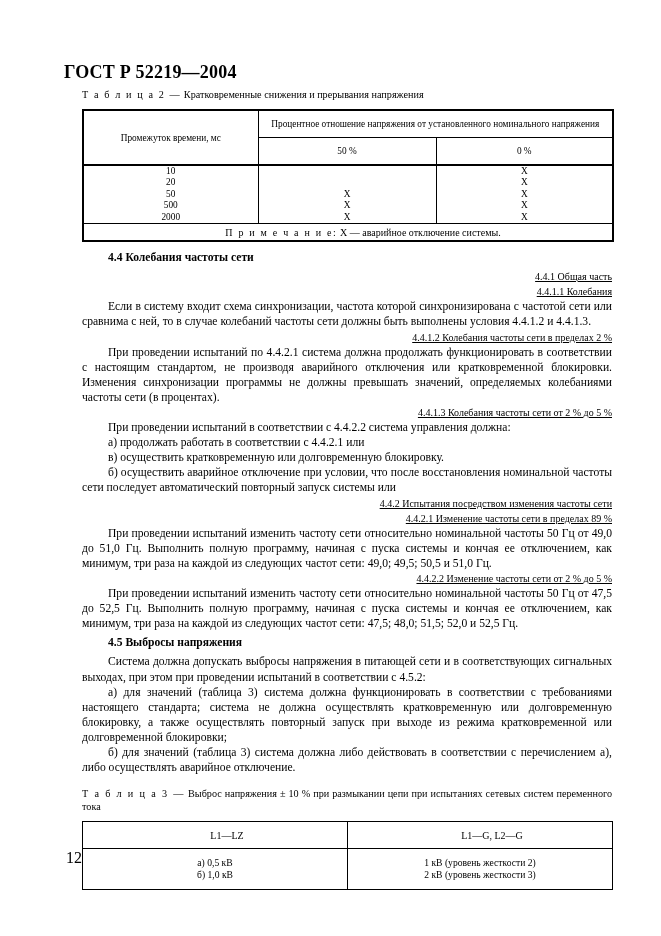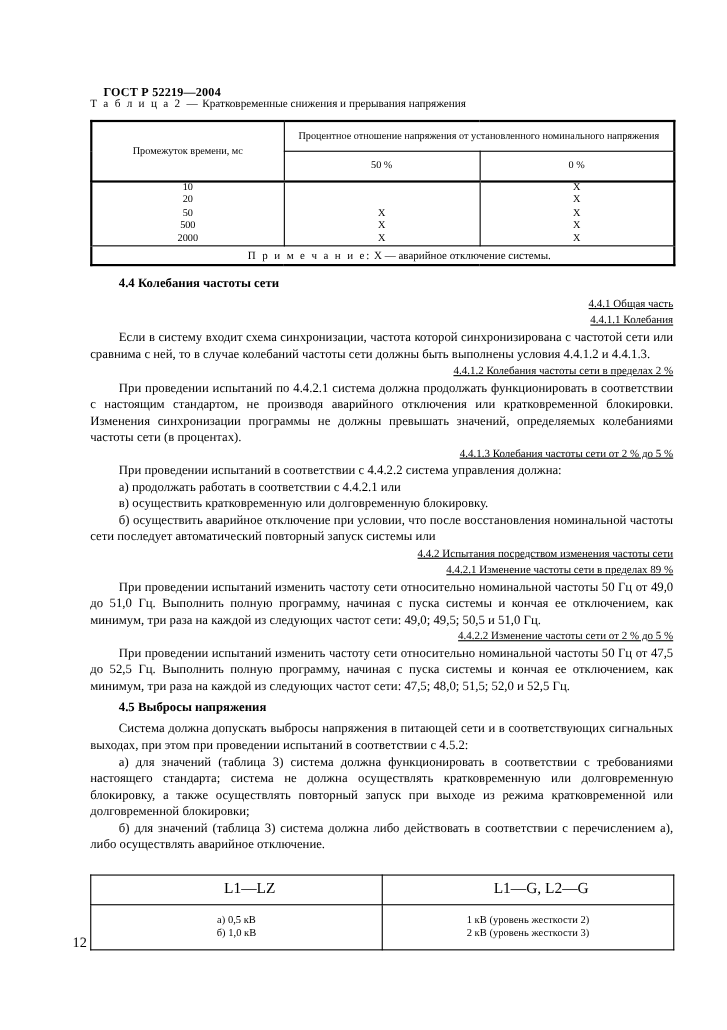--- a/index.html
+++ b/index.html
@@ -22,26 +22,25 @@
   .content {
     position: absolute;
     left: 82px;
     top: 0;
     width: 530px;
   }
 
   
   .doc-header {
     position: absolute;
-    left: 94px;
+    left: 64px;
     top: 62px;
-    font-size: 11px;
+    font-size: 18px;
     font-weight: bold;
     letter-spacing: 0.2px;
-    margin-top: 16px;
   }
 
   
   .table-caption {
     font-size: 10.2px;
     line-height: 13px;
     text-align: justify;
     margin: 0;
   }
   .table-caption .sp {
@@ -131,29 +130,29 @@
     table-layout: fixed;
     font-size: 9.6px;
   }
   table.gost3 td {
     border: 1px solid #000000;
     padding: 0;
     text-align: center;
     vertical-align: middle;
     font-weight: normal;
   }
-  table.gost3 .t3head { height: 26px; font-size: 14px; padding-left: 24px; }
+  table.gost3 .t3head { height: 26px; font-size: 10px; padding-left: 24px; }
   table.gost3 .t3body { height: 34px; line-height: 12px; padding: 3px 12px; }
 
   
   .page-num {
     position: absolute;
     left: 66px;
     top: 849px;
-    font-size: 13px;
+    font-size: 16px;
   }
 </style>
 </head>
 <body>
 
 <div id="page">
 
   <div class="doc-header">ГОСТ Р 52219—2004</div>
 
   <div class="content" style="top:88px;">
@@ -235,20 +234,21 @@
     <div class="gap-s"></div>
 
     <p class="head">4.5  Выбросы напряжения</p>
     <div class="gap-s"></div>
     <p class="para">Система должна допускать выбросы напряжения в питающей сети и в соответствующих сигнальных выходах, при этом при проведении испытаний в соответствии с 4.5.2:</p>
     <p class="para">а)  для значений (таблица 3) система должна функционировать в соответствии с требованиями настоящего стандарта; система не должна осуществлять кратковременную или долговременную блокировку, а также осуществлять повторный запуск при выходе из режима кратковременной или долговременной блокировки;</p>
     <p class="para">б)  для значений (таблица 3) система должна либо действовать в соответствии с перечислением а), либо осуществлять аварийное отключение.</p>
 
     <div class="gap-l"></div>
 
+    <p class="table-caption"><span class="sp">Т а б л и ц а  3 —</span> <span>Выброс напряжения ± 10 % при размыкании цепи при испытаниях сетевых систем переменного тока</span></p>
 
     <div class="gap-m"></div>
 
     <table class="gost3">
       <colgroup>
         <col style="width:265px;">
         <col style="width:265px;">
       </colgroup>
       <tbody>
         <tr>

